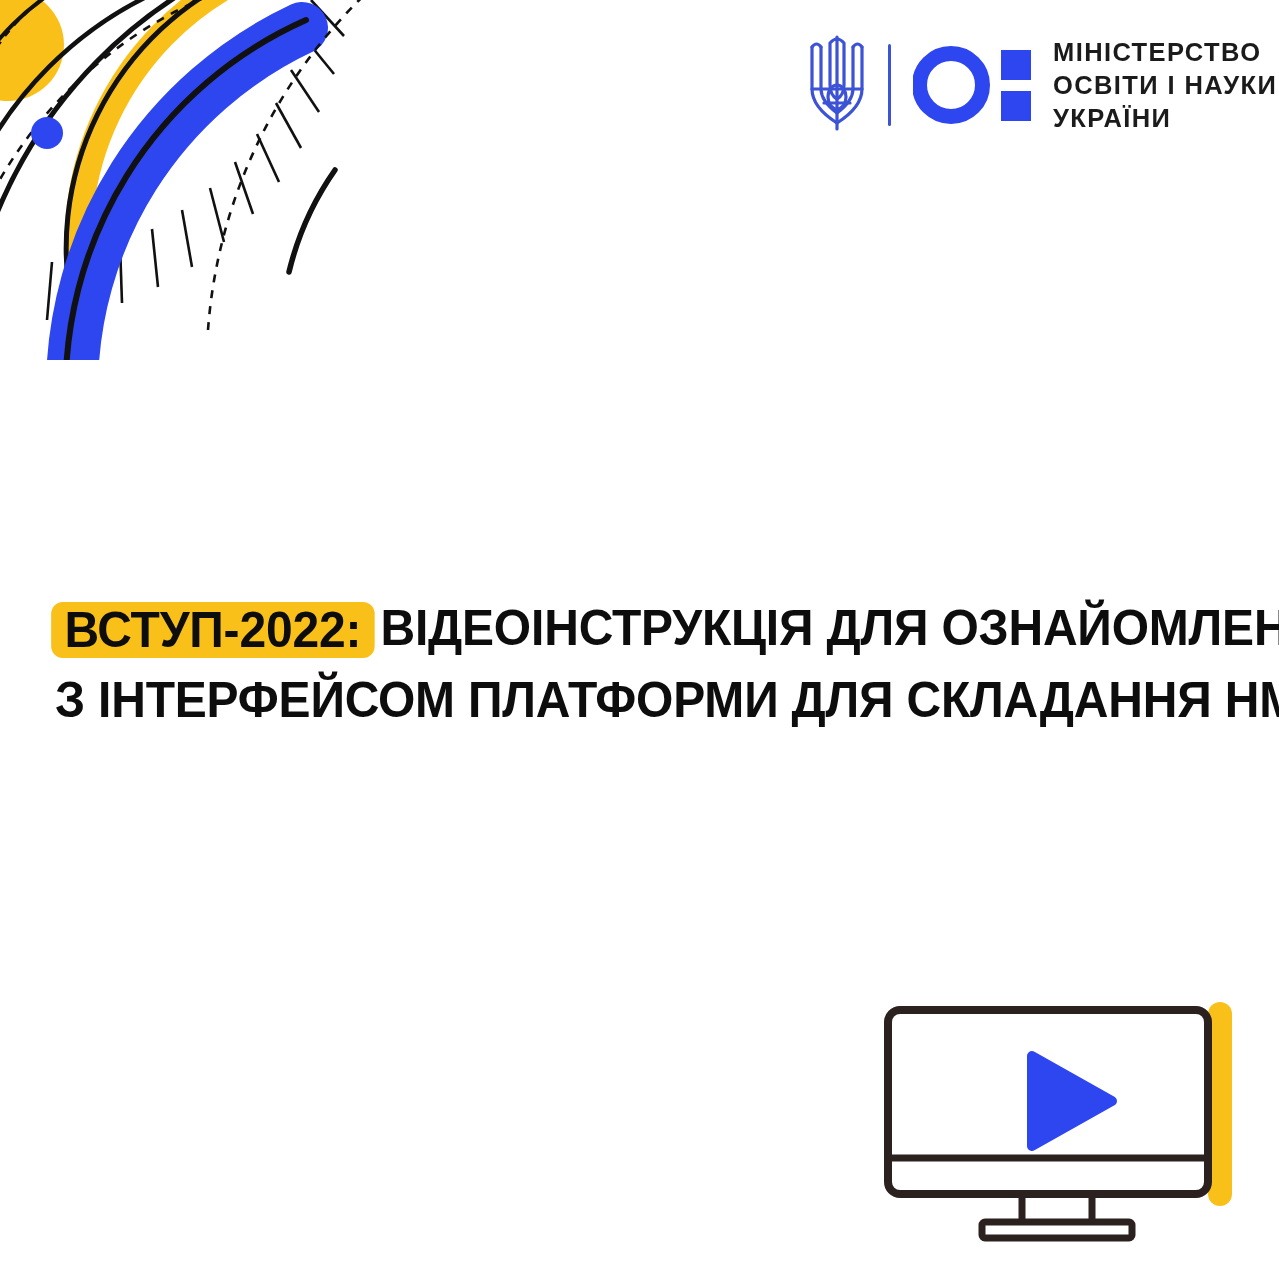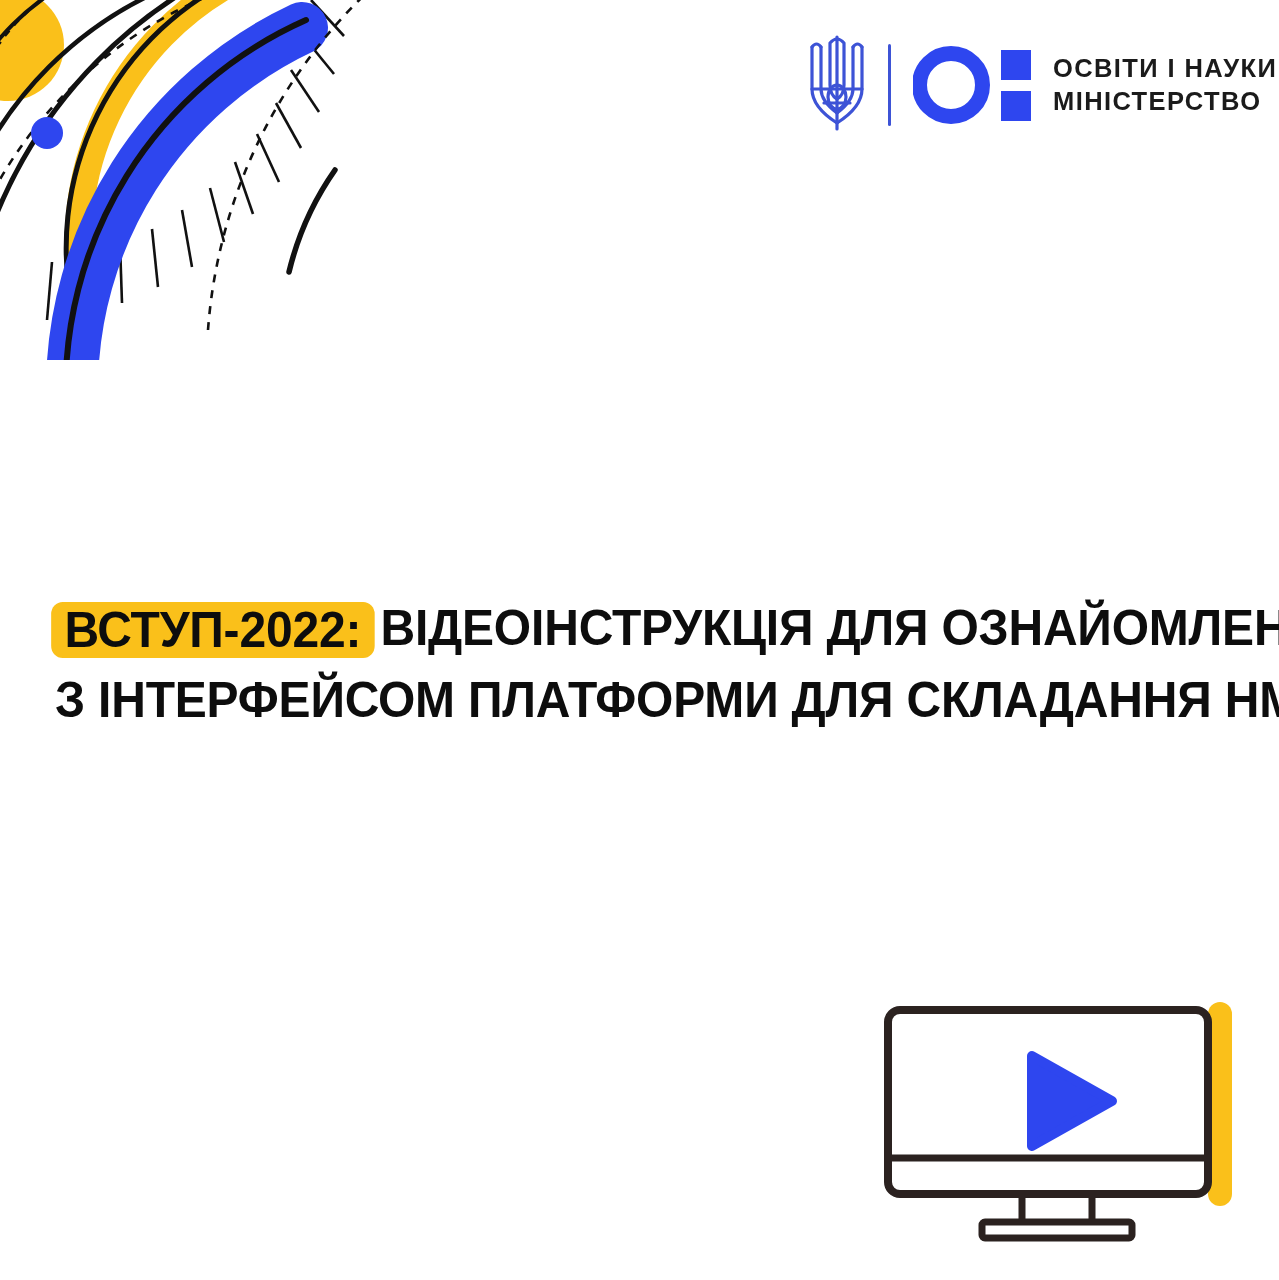--- a/index.html
+++ b/index.html
@@ -194,22 +194,23 @@
 
     <span class="mark-wrap">
       <svg width="118" height="86" viewBox="0 0 118 86" fill="none" xmlns="http://www.w3.org/2000/svg">
         <circle cx="38" cy="43" r="31.5" stroke="#2E46EF" stroke-width="15" fill="none"></circle>
         <rect x="88" y="8" width="30" height="30" fill="#2E46EF"></rect>
         <rect x="88" y="49" width="30" height="30" fill="#2E46EF"></rect>
       </svg>
     </span>
 
     <span class="ministry-text">
+      <div>МІНІСТЕРСТВО</div>
       <div>ОСВІТИ І НАУКИ</div>
-      <div>МІНІСТЕРСТВО</div>
+      <div>УКРАЇНИ</div>
     </span>
   </div>
 
   <div class="headline">
     <div class="headline-line first"><span class="hl-mark">ВСТУП-2022:</span><span>ВІДЕОІНСТРУКЦІЯ ДЛЯ ОЗНАЙОМЛЕННЯ</span></div>
     <div class="headline-line second">З ІНТЕРФЕЙСОМ ПЛАТФОРМИ ДЛЯ СКЛАДАННЯ НМТ</div>
   </div>
 
   <div class="monitor">
     <svg width="372" height="252" viewBox="0 0 372 252" fill="none" xmlns="http://www.w3.org/2000/svg">

